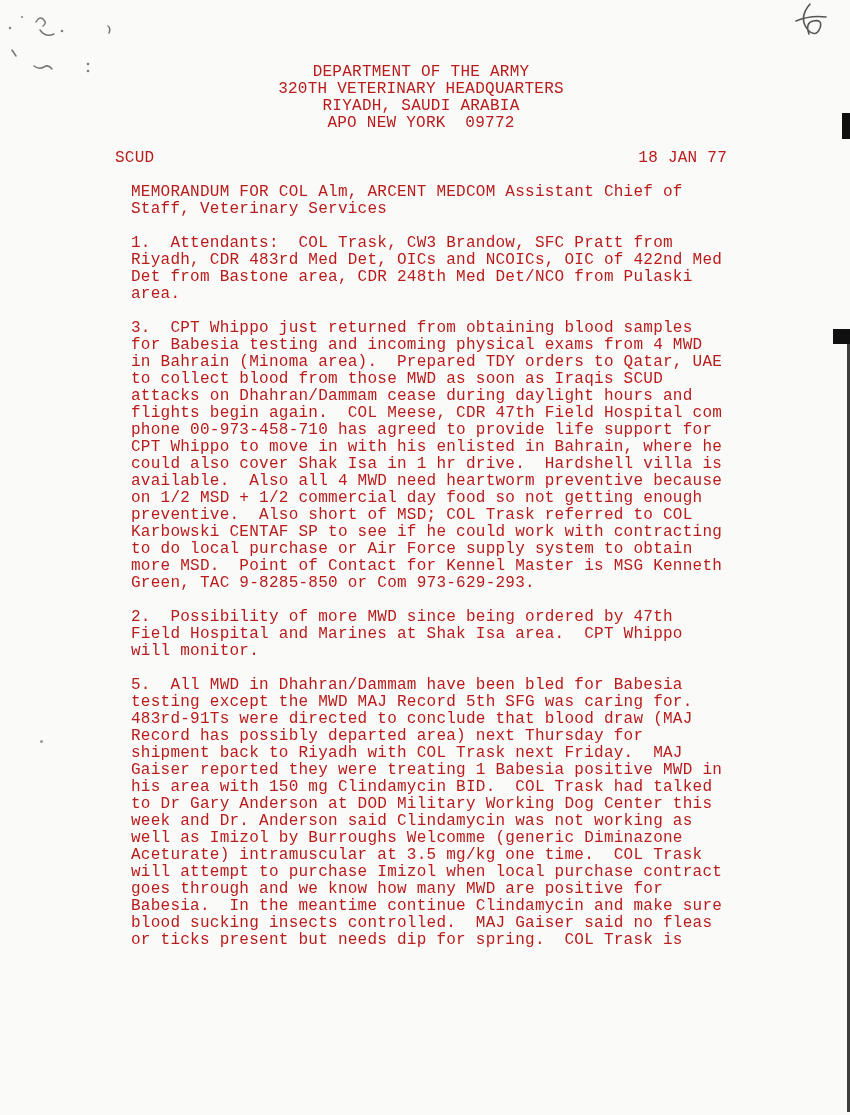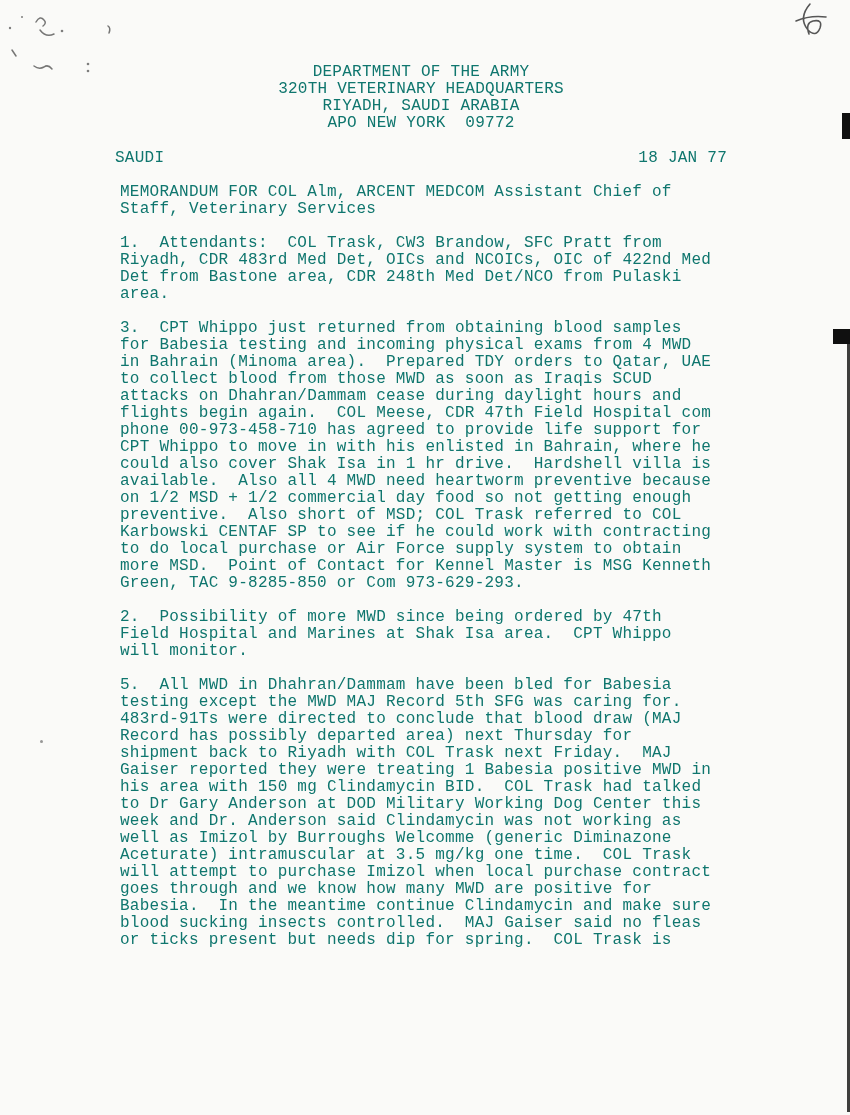--- a/index.html
+++ b/index.html
@@ -10,37 +10,37 @@
     overflow:hidden;
   }
   .page{
     position:absolute;inset:0;
     background:#fafaf8;
   }
   .content{
     position:absolute;
     left:115px;top:64px;
     width:612px;
-    color:#0f766e;
+    color:#b91c1c;
     font-family:"Liberation Mono","DejaVu Sans Mono",monospace;
     font-size:16px;
     letter-spacing:0.25px;
     line-height:17px;
   }
   .pre{white-space:pre;}
   .letterhead{
     text-align:center;
     margin:0 0 18px 0;
   }
   .symbol-row{
     display:flex;
     justify-content:space-between;
     margin:0 0 17px 0;
   }
-  .para{margin:0 0 17px 5px;}
+  .para{margin:0 0 17px 16px;}
   .artifact{position:absolute;background:#101010;}
   .tab1{right:0;top:113px;width:8px;height:26px;}
   .tab2{right:0;top:329px;width:17px;height:15px;}
   .edge-strip{right:0;top:344px;width:3px;height:768px;background:#1c1c1c;opacity:.85;}
   .scribble-topleft{position:absolute;left:0;top:0;}
   .scribble-topright{position:absolute;left:780px;top:0;}
   .speck{position:absolute;left:40px;top:740px;width:3px;height:3px;border-radius:50%;background:#555;opacity:.6;}
 </style>
 </head>
 <body>
@@ -77,21 +77,21 @@
   <div class="speck"></div>
 
   <div class="content">
 
     <div class="pre letterhead">DEPARTMENT OF THE ARMY
 320TH VETERINARY HEADQUARTERS
 RIYADH, SAUDI ARABIA
 APO NEW YORK  09772</div>
 
     <div class="symbol-row">
-      <span class="pre">SAUDI</span>
+      <span class="pre">SCUD</span>
       <span class="pre">18 JAN 77</span>
     </div>
 
     <div class="pre para">MEMORANDUM FOR COL Alm, ARCENT MEDCOM Assistant Chief of
 Staff, Veterinary Services</div>
 
 
     <div class="pre para">1.  Attendants:  COL Trask, CW3 Brandow, SFC Pratt from
 Riyadh, CDR 483rd Med Det, OICs and NCOICs, OIC of 422nd Med
 Det from Bastone area, CDR 248th Med Det/NCO from Pulaski

